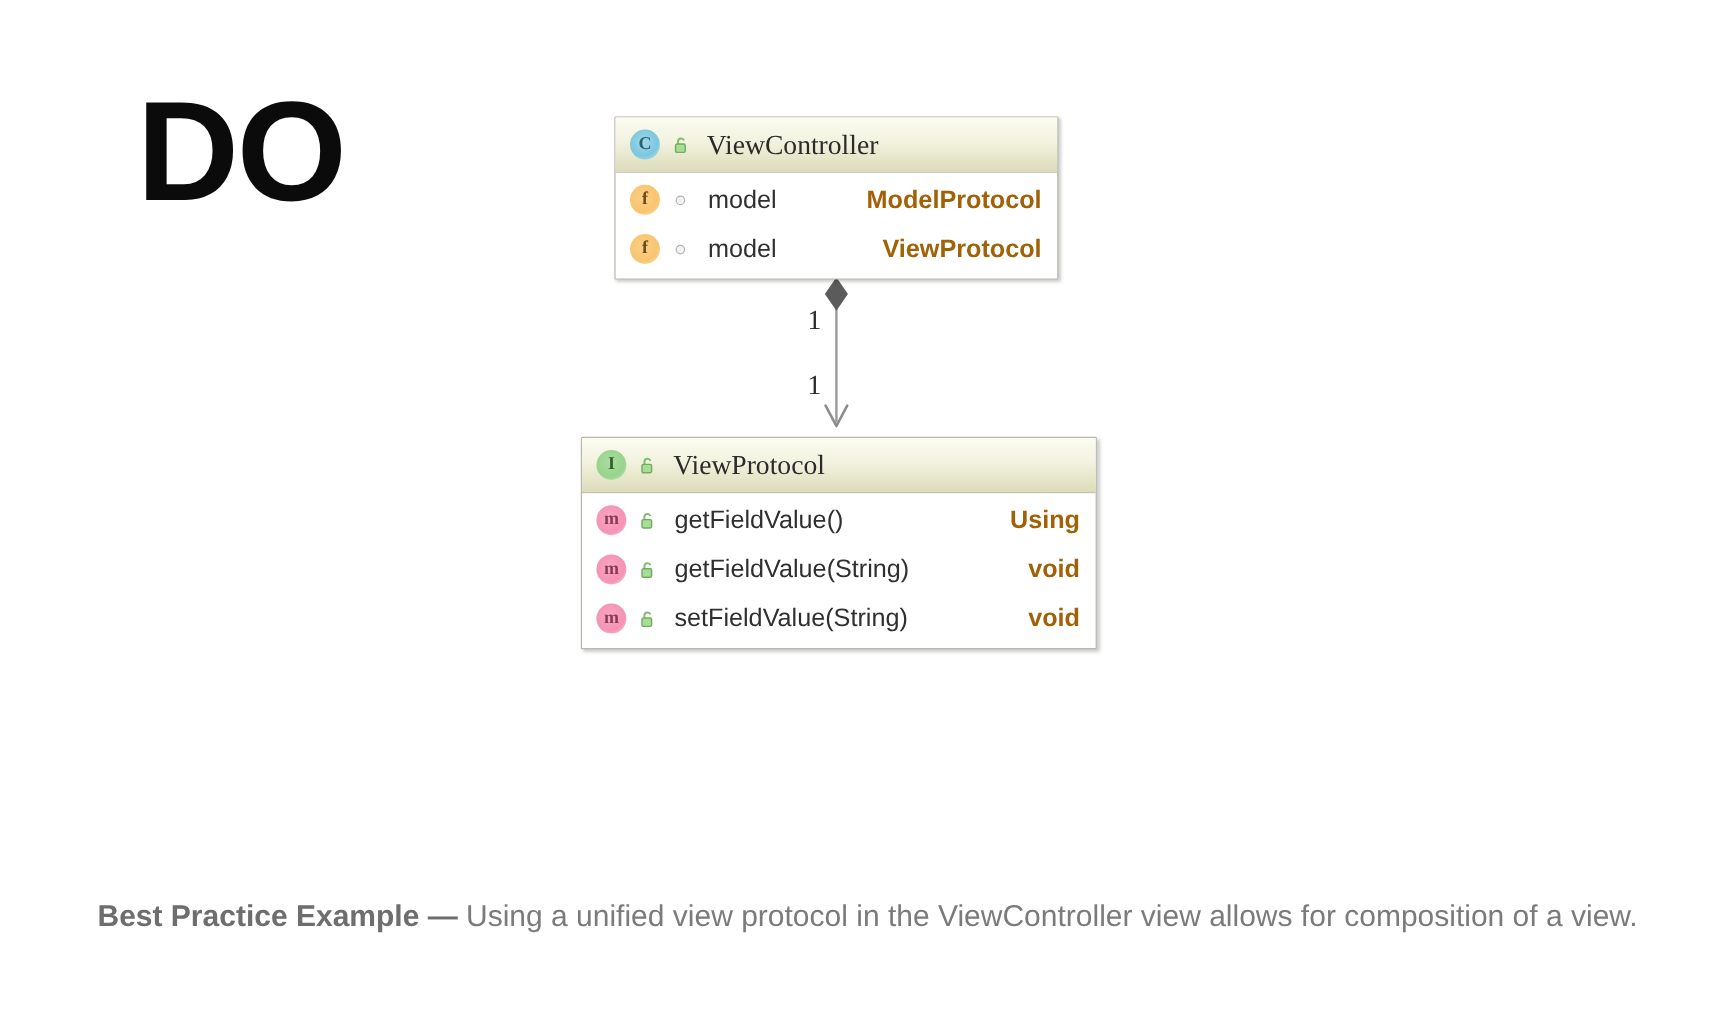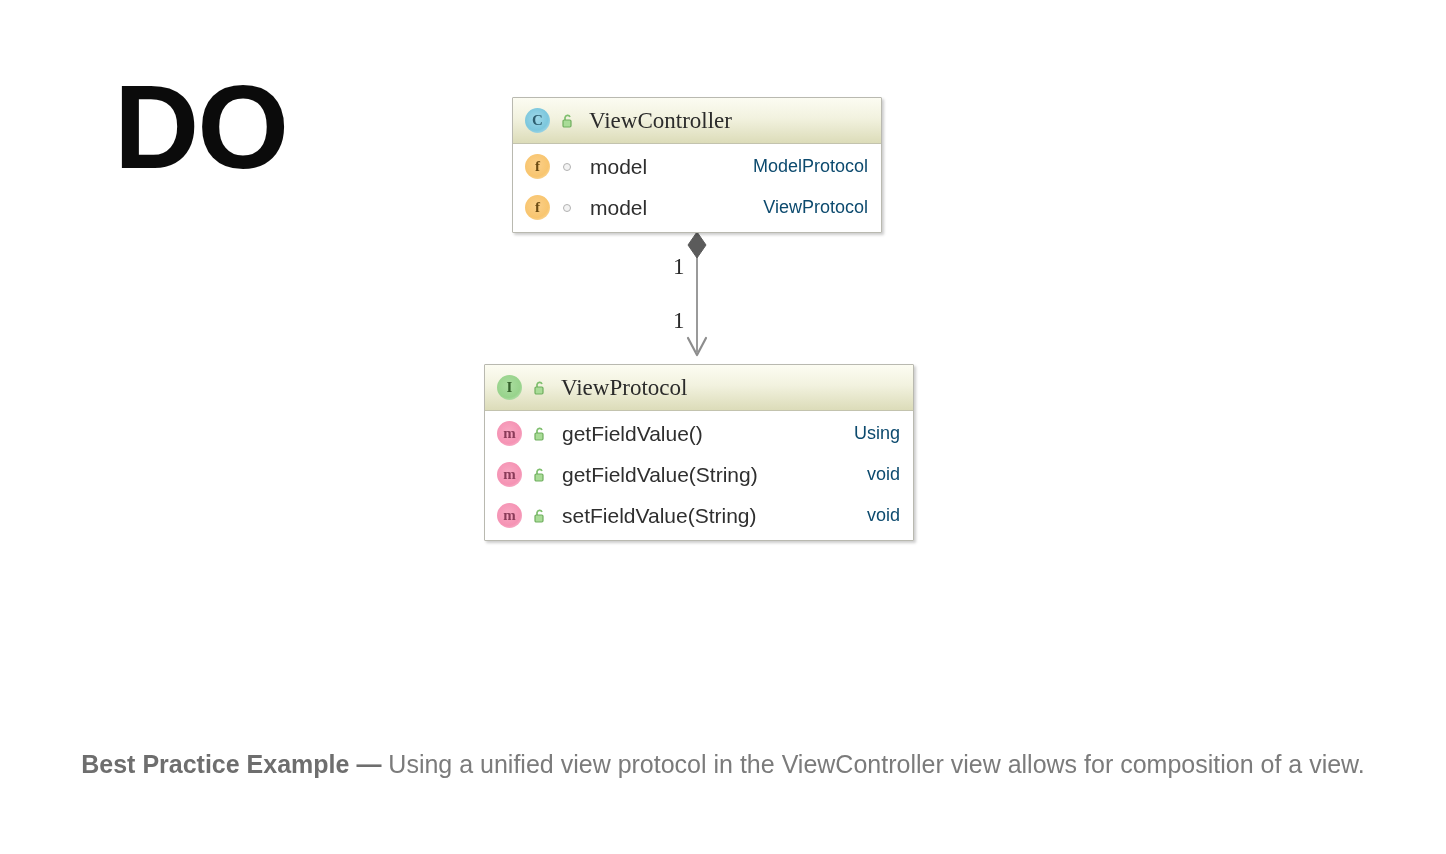--- a/index.html
+++ b/index.html
@@ -113,23 +113,24 @@
     margin-left: 14px;
     font-family: "Liberation Sans", sans-serif;
     font-size: 21px;
     color: #2f2f2f;
     white-space: nowrap;
     text-align: right;
   }
   .member-type {
     margin-left: auto;
     font-family: "Liberation Sans", sans-serif;
-    font-size: 18px;
-    color: #0c4a6e;
+    font-size: 21px;
+    color: #a16207;
     white-space: nowrap;
+    font-weight: bold;
   }
   .class-title {
     margin-left: 13px;
     font-family: Liberation Serif, serif;
     font-size: 23px;
     color: #2b2b2b;
     white-space: nowrap;
   }
 
   

